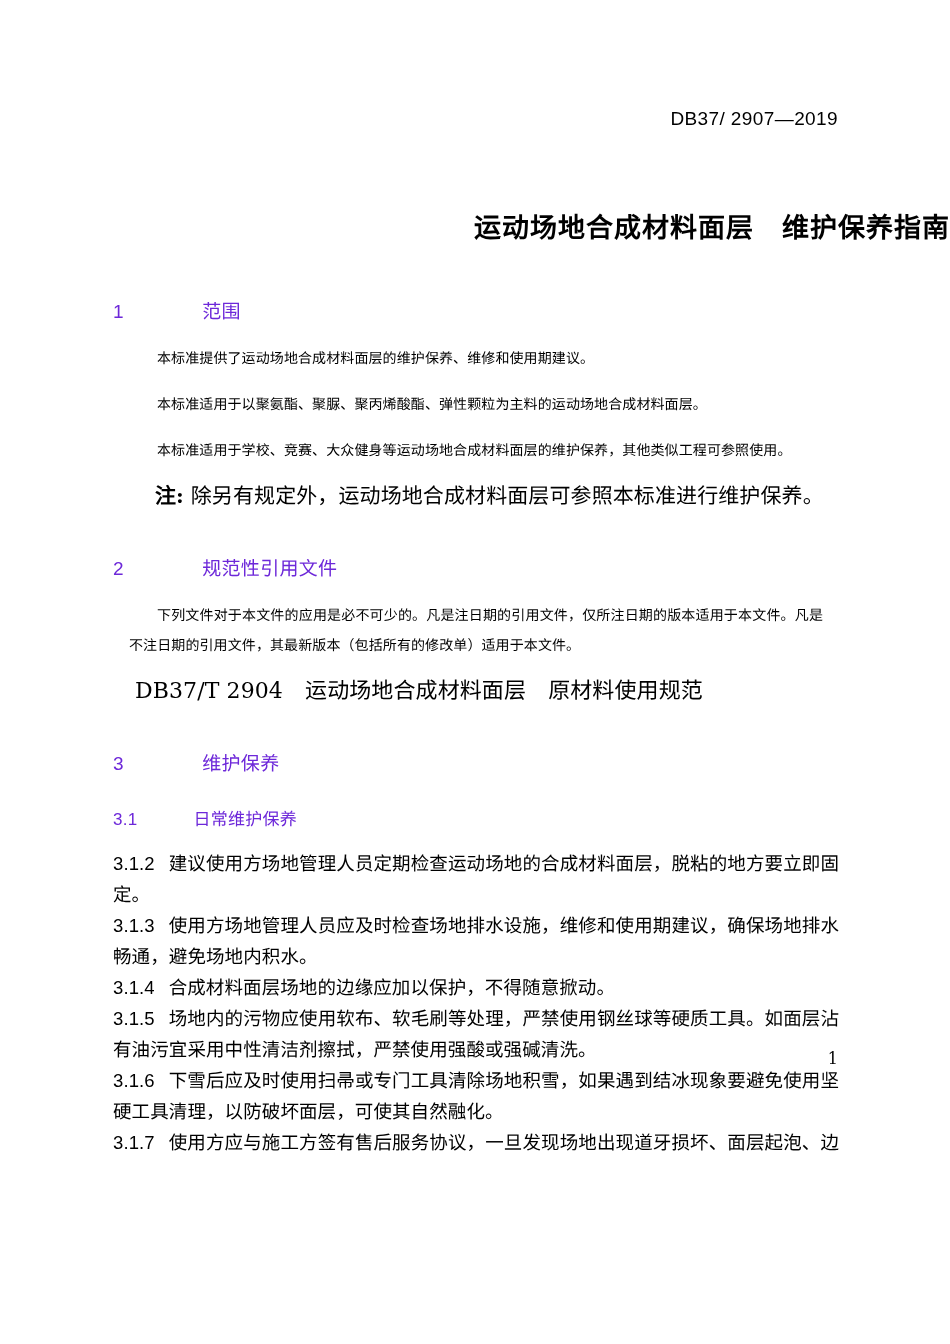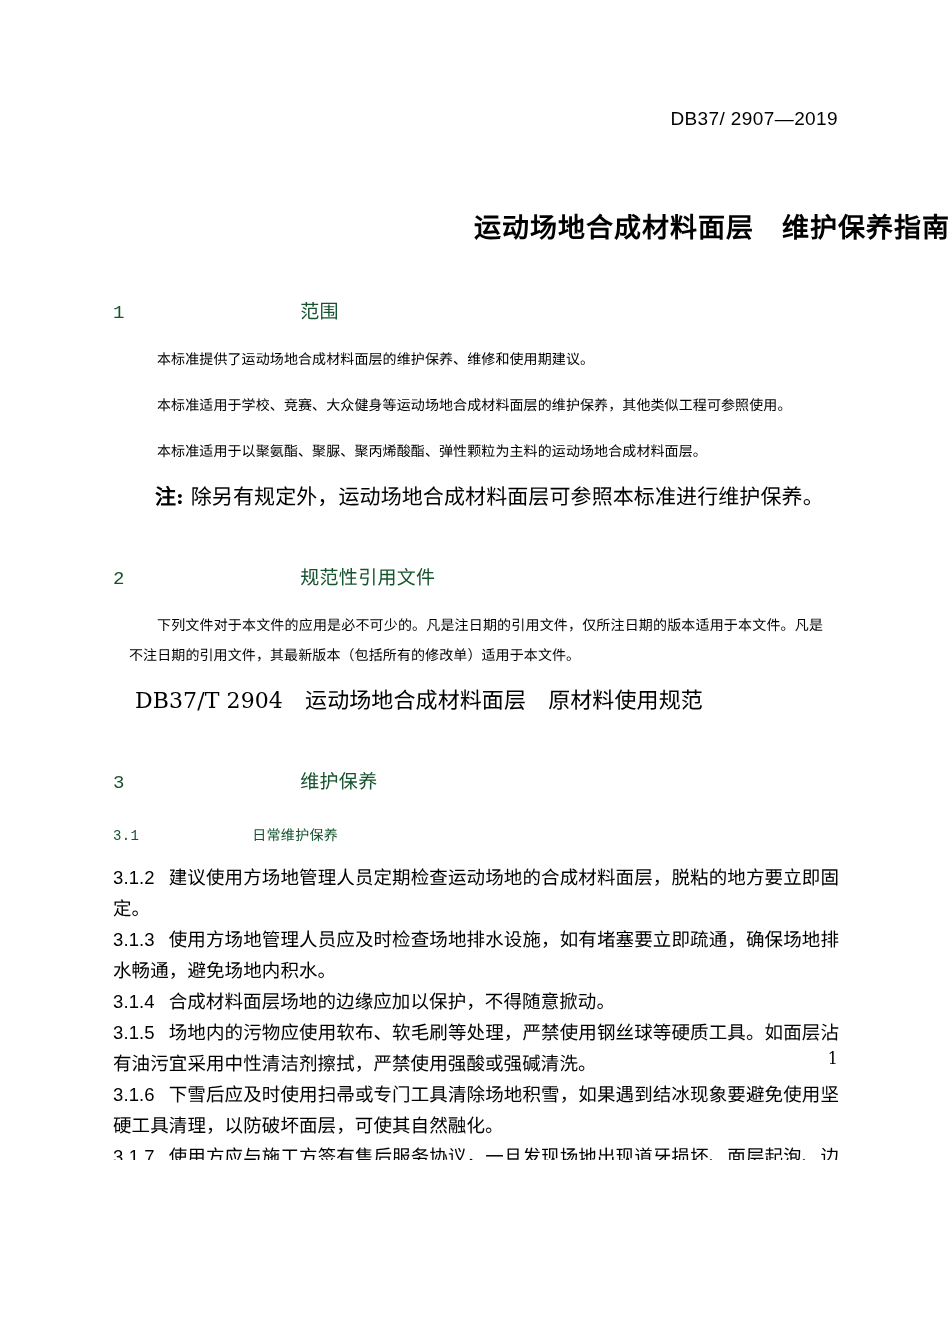--- a/index.html
+++ b/index.html
@@ -51,33 +51,33 @@
 
   
   .content {
     position: absolute;
     top: 296px;
     left: 113px;
     width: 726px;
   }
 
   .h1, .h2 {
-    font-family: Liberation Mono, monospace;
-    color: #14532d;
+    font-family: Liberation Sans, sans-serif;
+    color: #6d28d9;
     font-weight: normal;
     white-space: pre;
   }
   .h1 {
     font-size: 19px;
     margin: 0 0 20px 0;
     letter-spacing: 0.3px;
   }
-  .h1.spaced-top { margin-top: 30px; }
+  .h1.spaced-top { margin-top: 22px; }
   .h2 {
-    font-size: 14px;
+    font-size: 17px;
     margin: 30px 0 18px 0;
     letter-spacing: 0.3px;
   }
 
   p.para {
     margin: 16px;
     font-size: 14px;
     line-height: 30px;
     text-align: justify;
     text-justify: inter-ideograph;
@@ -138,37 +138,37 @@
   <div class="doc-header">
     <span>DB37/ 2907—2019</span>
   </div>
 
   <div class="doc-title">运动场地合成材料面层　维护保养指南</div>
 
   <div class="content">
 
     <div class="h1"><span>1</span>		<span>范围</span></div>
     <p class="para">本标准提供了运动场地合成材料面层的维护保养、维修和使用期建议。</p>
+    <p class="para">本标准适用于以聚氨酯、聚脲、聚丙烯酸酯、弹性颗粒为主料的运动场地合成材料面层。</p>
     <p class="para">本标准适用于学校、竞赛、大众健身等运动场地合成材料面层的维护保养，其他类似工程可参照使用。</p>
-    <p class="para">本标准适用于以聚氨酯、聚脲、聚丙烯酸酯、弹性颗粒为主料的运动场地合成材料面层。</p>
     <p class="note"><span class="note-label">注:</span> <span>除另有规定外，运动场地合成材料面层可参照本标准进行维护保养。</span></p>
 
     <div class="gap-md"></div>
 
     <div class="h1 spaced-top"><span>2</span>		<span>规范性引用文件</span></div>
     <p class="para">下列文件对于本文件的应用是必不可少的。凡是注日期的引用文件，仅所注日期的版本适用于本文件。凡是不注日期的引用文件，其最新版本（包括所有的修改单）适用于本文件。</p>
     <p class="ref">DB37/T 2904　运动场地合成材料面层　原材料使用规范</p>
 
     <div class="gap-md"></div>
 
     <div class="h1 spaced-top"><span>3</span>		<span>维护保养</span></div>
 
     <div class="h2"><span>3.1</span>		<span>日常维护保养</span></div>
     <p class="clause"><span class="clause-num">3.1.2</span><span>建议使用方场地管理人员定期检查运动场地的合成材料面层，脱粘的地方要立即固定。</span></p>
-    <p class="clause"><span class="clause-num">3.1.3</span><span>使用方场地管理人员应及时检查场地排水设施，如有堵塞要立即疏通，确保场地排水畅通，避免场地内积水。</span></p>
+    <p class="clause"><span class="clause-num">3.1.3</span><span>使用方场地管理人员应及时检查场地排水设施，维修和使用期建议，确保场地排水畅通，避免场地内积水。</span></p>
     <p class="clause"><span class="clause-num">3.1.4</span><span>合成材料面层场地的边缘应加以保护，不得随意掀动。</span></p>
     <p class="clause"><span class="clause-num">3.1.5</span><span>场地内的污物应使用软布、软毛刷等处理，严禁使用钢丝球等硬质工具。如面层沾有油污宜采用中性清洁剂擦拭，严禁使用强酸或强碱清洗。</span></p>
     <p class="clause"><span class="clause-num">3.1.6</span><span>下雪后应及时使用扫帚或专门工具清除场地积雪，如果遇到结冰现象要避免使用坚硬工具清理，以防破坏面层，可使其自然融化。</span></p>
     <p class="clause"><span class="clause-num">3.1.7</span><span>使用方应与施工方签有售后服务协议，一旦发现场地出现道牙损坏、面层起泡、边缘脱胶等破损问题建议及时通知施工单位进行维护。</span></p>
 
     <div class="h2"><span>3.2</span>		<span>季节性维护保养</span></div>
     <p class="clause"><span class="clause-num">3.2.1</span><span>季节性的保养应每年两次，宜在春季和秋季进行。建议用高压水枪彻底冲洗场地，水枪出水压力不应超过 8 MPa，建议 5 MPa～6 MPa。</span></p>
 
   </div>
 

